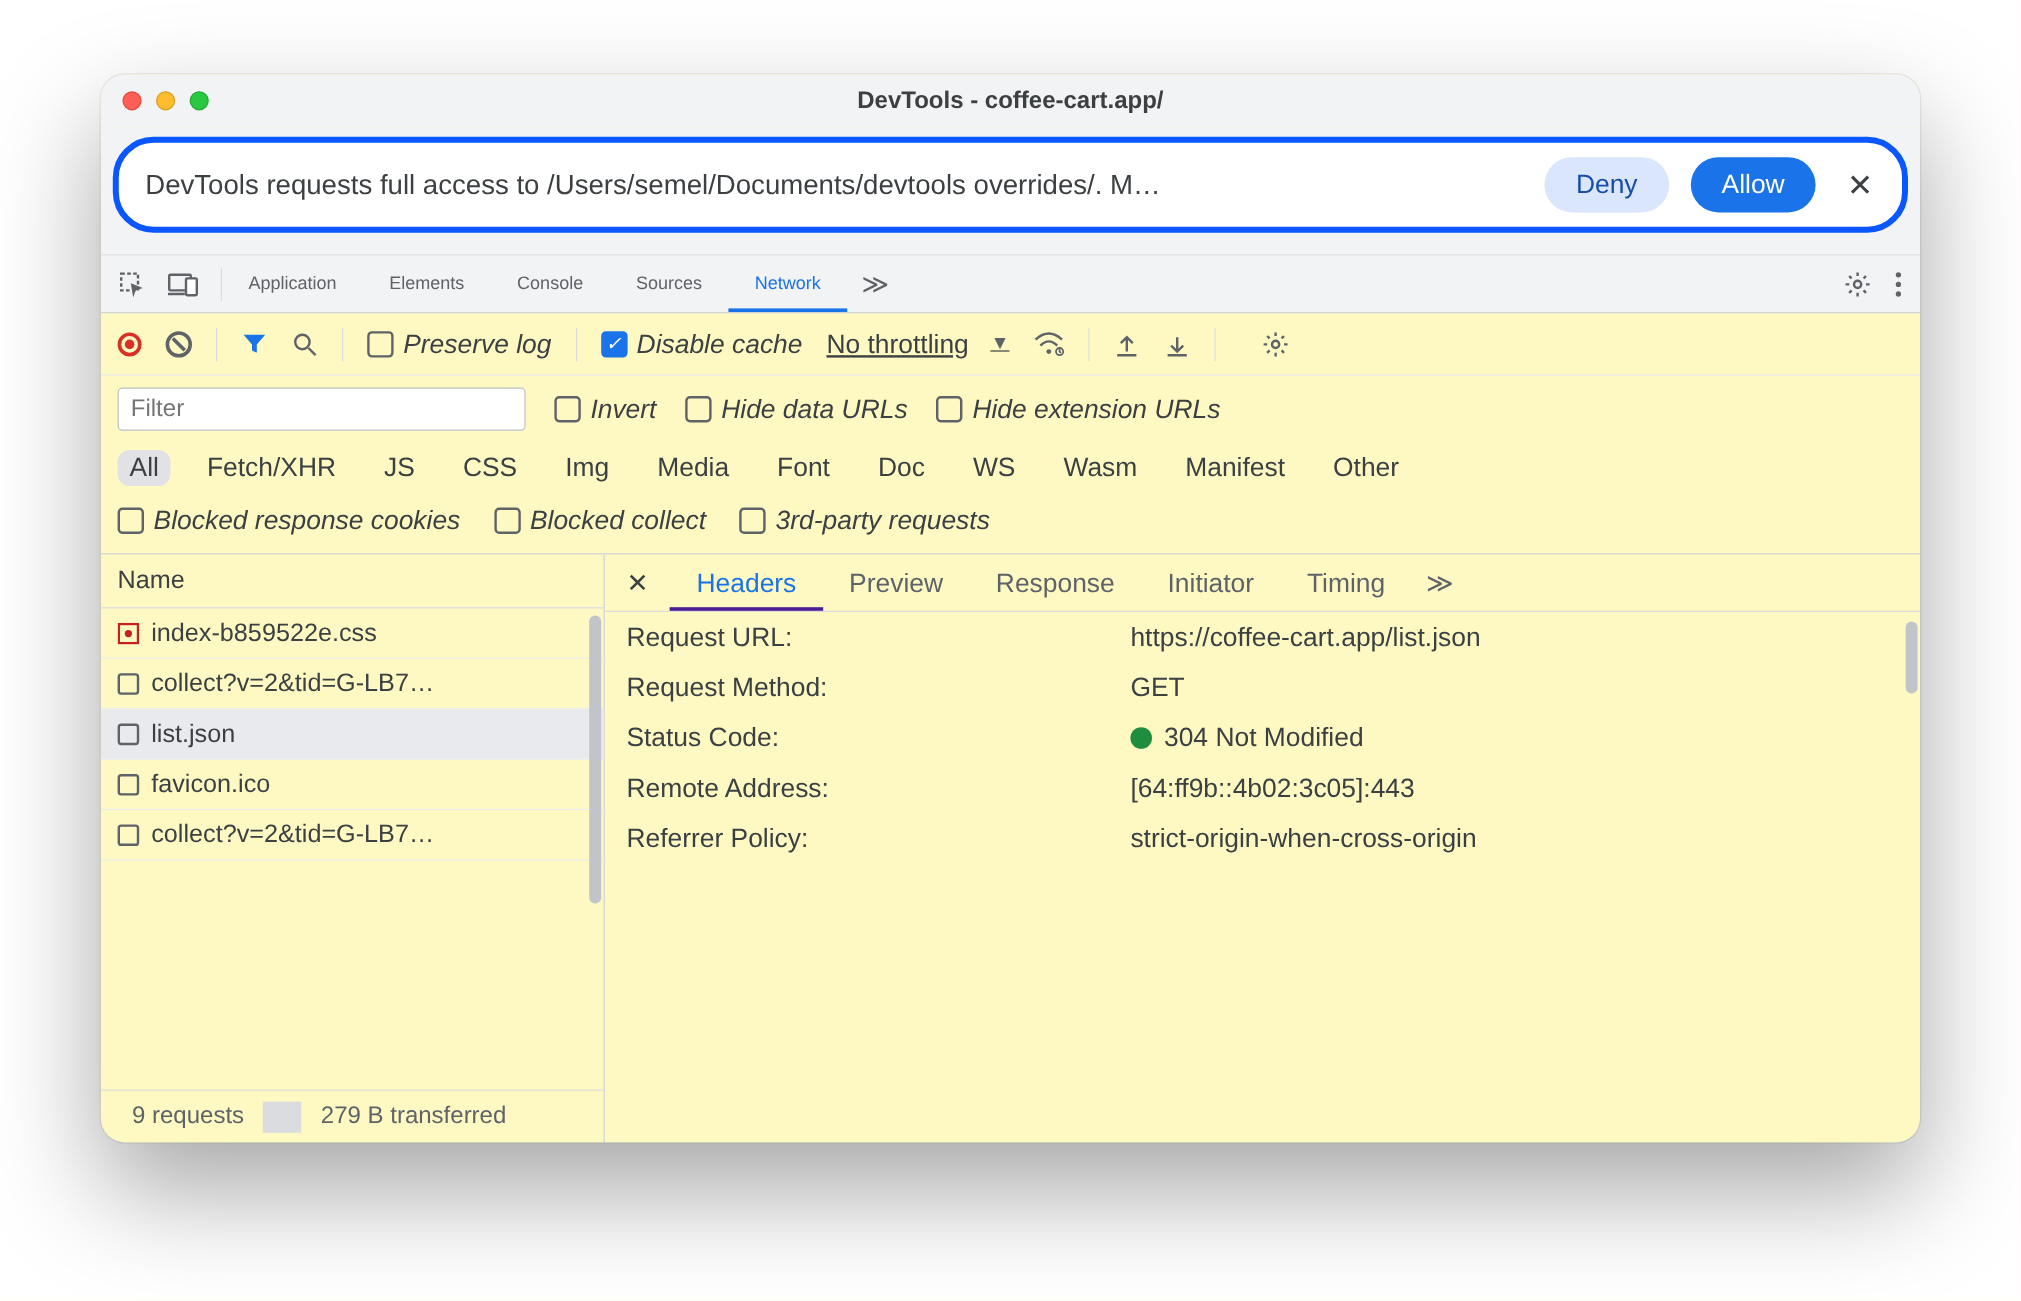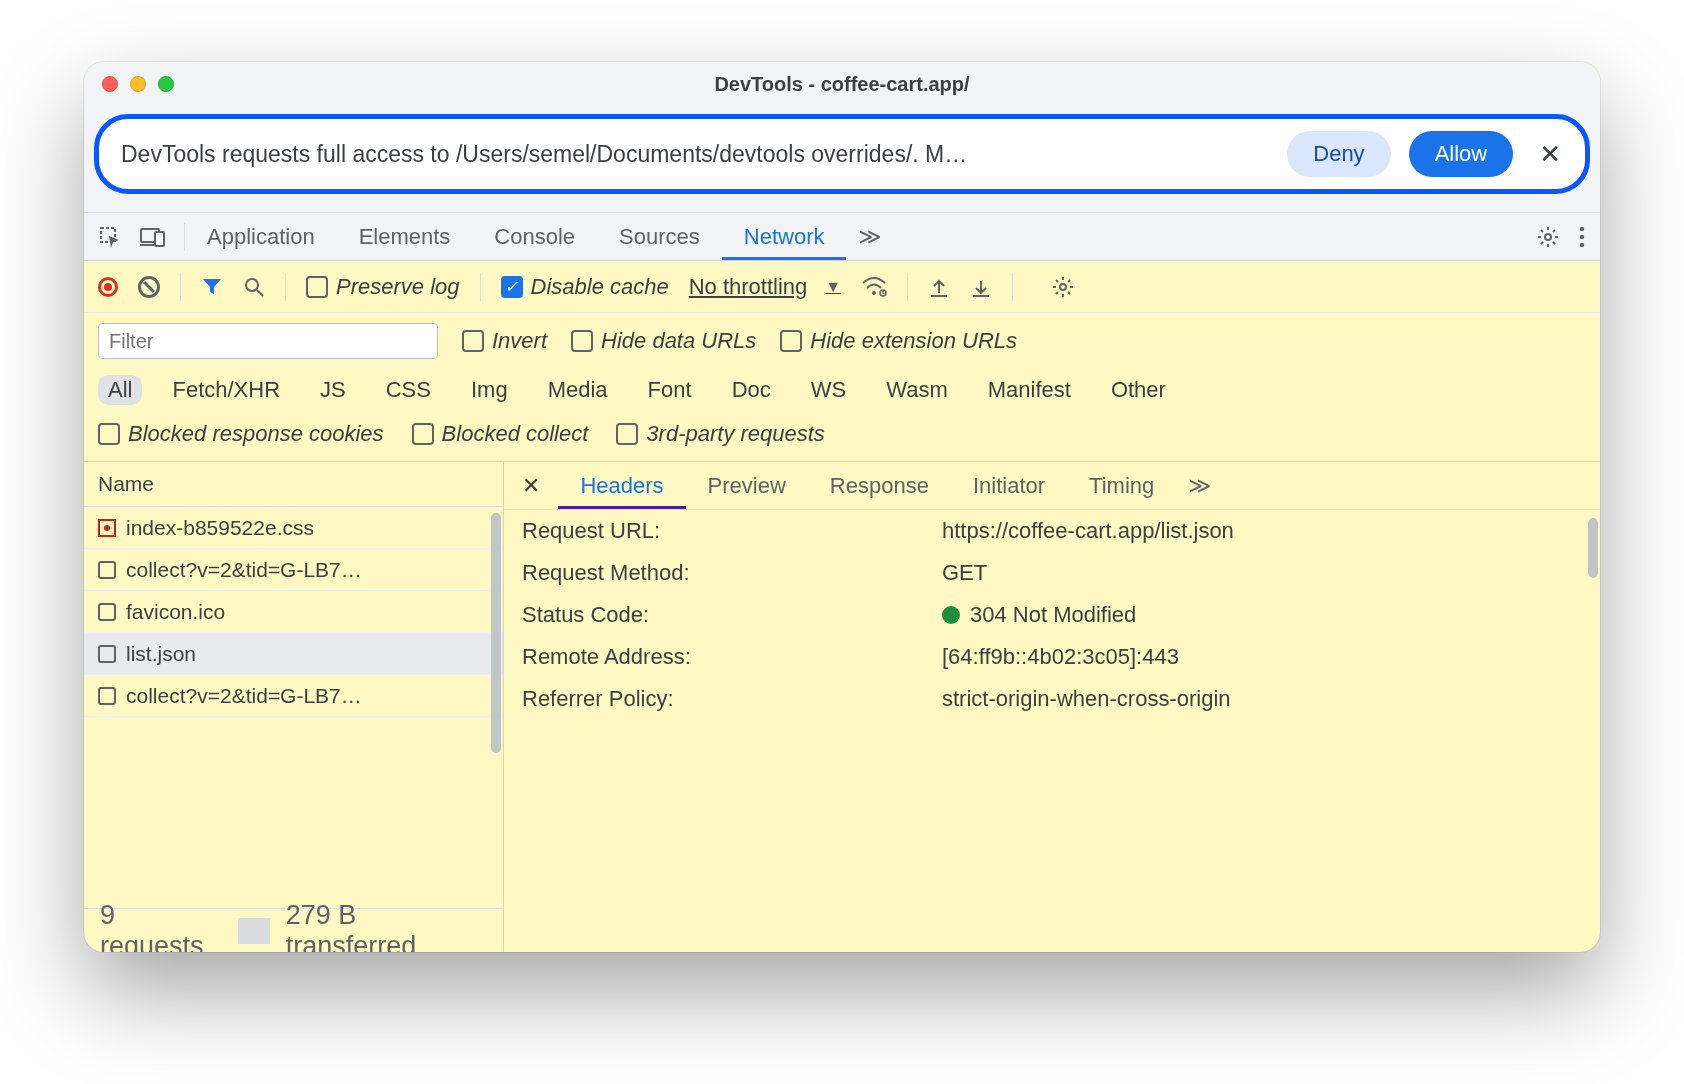--- a/index.html
+++ b/index.html
@@ -28,21 +28,21 @@
     gap: 18px;
   }
   .infobar .msg { flex:1; color:#3c4043; font-size:23px; white-space:nowrap; overflow:hidden; text-overflow:ellipsis; }
   .btn { font-size:22px; border-radius: 26px; padding: 10px 26px; border:none; cursor:pointer; }
   .btn-deny { background:#d9e6fb; color:#174ea6; }
   .btn-allow { background:#1a73e8; color:#fff; font-weight:500; }
   .close-x { font-size:26px; color:#3c4043; padding:0 6px 0 8px; cursor:pointer; }
   
   .maintabs { height: 48px; background:#f1f3f4; display:flex; align-items:center; gap:0; padding:0 14px; border-bottom:1px solid #cfd3d8; }
   .maintabs .icon-btn { color:#5f6368; margin-right: 18px; cursor:pointer; display:flex; align-items:center;}
-  .tab-label { font-size:22px; color:#5f6368; padding:0 22px; height:100%; display:flex; align-items:center; cursor:pointer; }
+  .tab-label { font-size:15px; color:#5f6368; padding:0 22px; height:100%; display:flex; align-items:center; cursor:pointer; }
   .tab-label.active { color:#1a73e8; border-bottom:3px solid #1a73e8; padding-top:3px; }
   .chev { color:#5f6368; font-size:22px; padding:0 12px; cursor:pointer;}
   .spacer { flex:1; }
   .gear, .kebab { color:#5f6368; cursor:pointer; margin-left:18px;}
   
   .nettool { height:52px; display:flex; align-items:center; padding:0 14px; gap:20px; border-bottom:1px solid #e6e8eb;}
   .rec { width:20px; height:20px; border:3px solid #d93025; border-radius:50%; position:relative; cursor:pointer;}
   .rec::after{content:""; position:absolute; inset:3px; background:#d93025; border-radius:50%;}
   .noenter { width:22px; height:22px; border:3px solid #5f6368; border-radius:50%; position:relative; cursor:pointer;}
   .noenter::after{content:""; position:absolute; left:1px; right:1px; top:50%; height:3px; background:#5f6368; transform:translateY(-50%) rotate(45deg);}
@@ -66,21 +66,21 @@
   .content { flex:1; display:flex; min-height:0;}
   .left { width:420px; border-right:1px solid #cfd3d8; display:flex; flex-direction:column; position:relative;}
   .left-head { padding:10px 14px; font-size:21px; color:#3c4043; border-bottom:1px solid #dadce0;}
   .left-list { flex:1; overflow:hidden; position:relative;}
   .row { height:42px; display:flex; align-items:center; gap:10px; padding:0 14px; font-size:21px; color:#3c4043; border-bottom:1px solid #eceef0; cursor:pointer; white-space:nowrap; overflow:hidden; text-overflow:ellipsis;}
   .row.sel { background:#e8eaed;}
   .rowchk { width:18px; height:18px; border:2px solid #5f6368; border-radius:3px; flex-shrink:0;}
   .rowicon { width:18px; height:18px; flex-shrink:0; }
   .vscroll { position:absolute; right:2px; top:6px; bottom:6px; width:10px; background:transparent;}
   .vscroll-thumb { position:absolute; left:0; right:0; top:0; height:240px; background:#c1c4c8; border-radius:5px;}
-  .left-status { border-top:1px solid #dadce0; display:flex; align-items:center; height:44px; font-size:27px; color:#5f6368; }
+  .left-status { border-top:1px solid #dadce0; display:flex; align-items:center; height:44px; font-size:20px; color:#5f6368;padding-left:10px; }
   .left-status span { padding:0 16px;}
   .stat-sep { width:1px; height:26px; background:#dadce0;}
   .right { flex:1; display:flex; flex-direction:column; min-width:0; position:relative;}
   .right-tabs { height:48px; display:flex; align-items:center; border-bottom:1px solid #dadce0; padding:0 8px; gap:0;}
   .right-tabs .x { font-size:22px; color:#3c4043; padding:0 18px 0 10px; cursor:pointer;}
   .rtab { font-size:22px; color:#5f6368; padding:0 22px; height:100%; display:flex; align-items:center; cursor:pointer;}
   .rtab.active { color:#1a73e8; border-bottom:3px solid #4c1d95; padding-top:3px;}
   .general { padding:10px 18px; font-size:22px; color:#3c4043; border-bottom:1px solid #e6e8eb;}
   .general::before{content:"▾"; font-size:16px; color:#5f6368; margin-right:6px;}
   .kv { padding:8px 18px; display:flex; font-size:22px; color:#3c4043;}
@@ -265,27 +265,27 @@
                   <rect x="1" y="1" width="16" height="16" fill="none" stroke="#c5221f" stroke-width="2"></rect>
                   <circle cx="9" cy="9" r="3" fill="#c5221f"></circle>
                 </svg>
             </span>
             <span>index-b859522e.css</span>
           </div>
           <div class="row">
             <span class="rowchk"></span>
             <span>collect?v=2&amp;tid=G-LB7…</span>
           </div>
+          <div class="row sel">
+            <span class="rowchk"></span>
+            <span>list.json</span>
+          </div>
           <div class="row">
             <span class="rowchk"></span>
             <span>favicon.ico</span>
-          </div>
-          <div class="row sel">
-            <span class="rowchk"></span>
-            <span>list.json</span>
           </div>
           <div class="row">
             <span class="rowchk"></span>
             <span>collect?v=2&amp;tid=G-LB7…</span>
           </div>
           <div class="vscroll">
               <div class="vscroll-thumb"></div>
             </div>
         </div>
         <div class="left-status">

